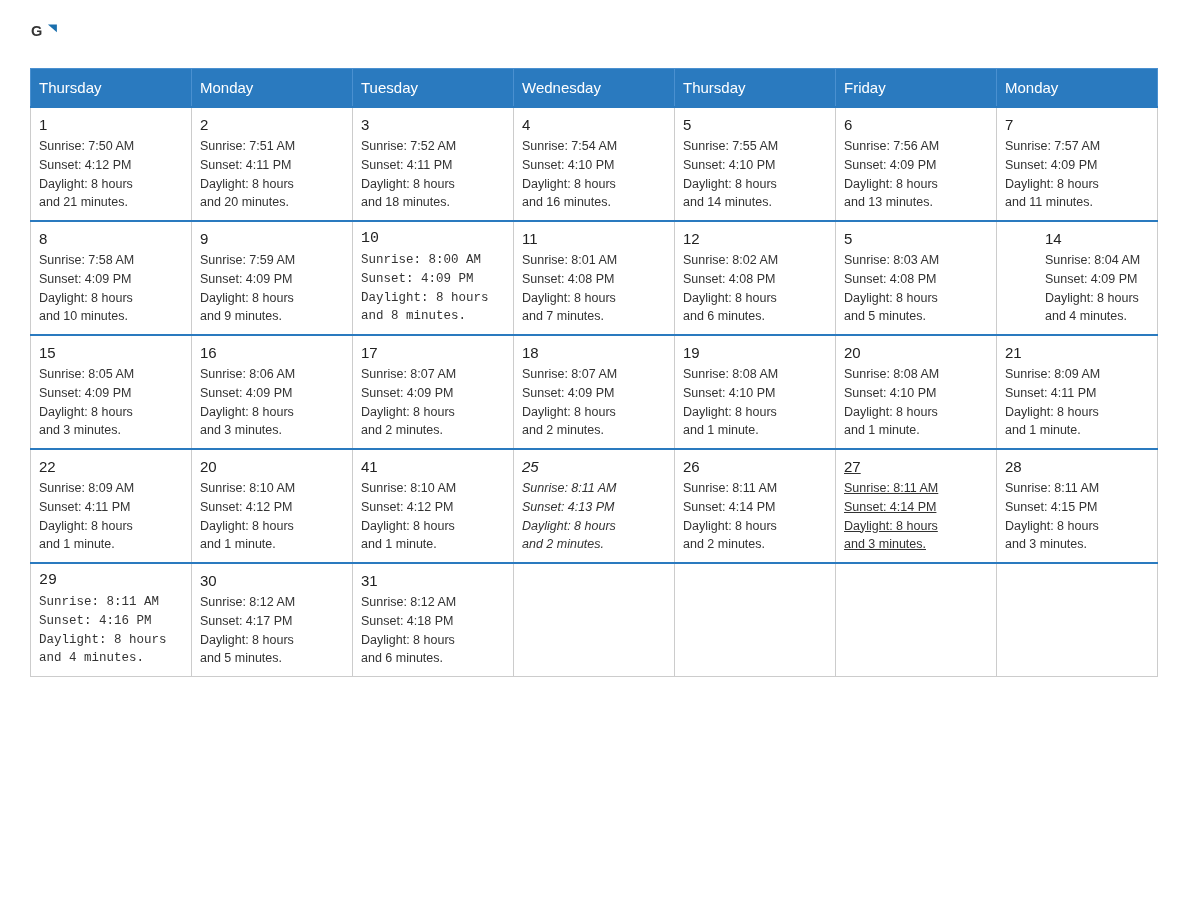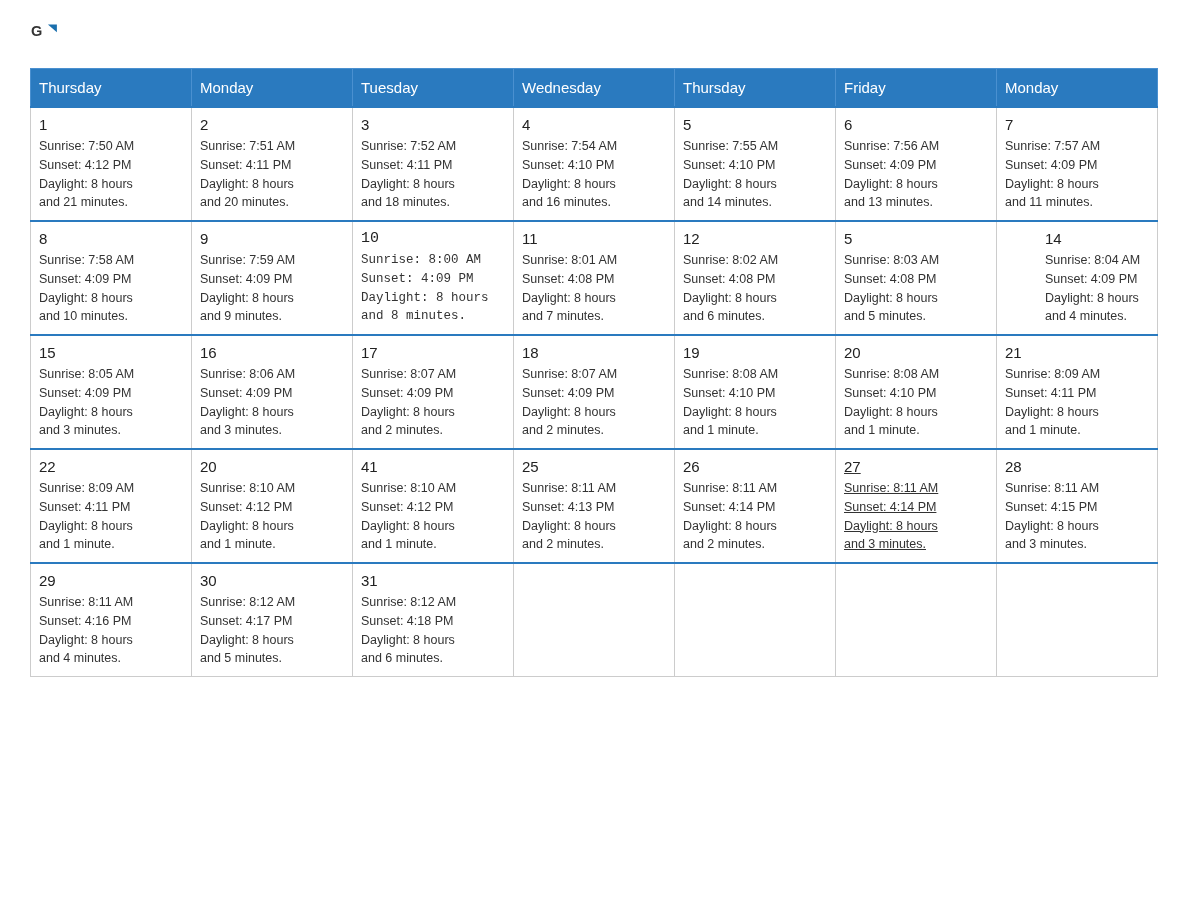--- a/index.html
+++ b/index.html
@@ -218,39 +218,39 @@
           <div class="day-info">Sunrise: 8:09 AM<br>Sunset: 4:11 PM<br>Daylight: 8 hours<br>and 1 minute.</div>
         </td>
         <td style="border-top: 2px solid rgb(42, 122, 191);">
           <span class="day-number">20</span>
           <div class="day-info">Sunrise: 8:10 AM<br>Sunset: 4:12 PM<br>Daylight: 8 hours<br>and 1 minute.</div>
         </td>
         <td style="border-top: 2px solid rgb(42, 122, 191);">
           <span class="day-number">41</span>
           <div class="day-info">Sunrise: 8:10 AM<br>Sunset: 4:12 PM<br>Daylight: 8 hours<br>and 1 minute.</div>
         </td>
-        <td style="border-top: 2px solid rgb(42, 122, 191);">
+        <td style="border-top: 2px solid rgb(42, 122, 191); font-style: italic;">
           <span class="day-number">25</span>
           <div class="day-info">Sunrise: 8:11 AM<br>Sunset: 4:13 PM<br>Daylight: 8 hours<br>and 2 minutes.</div>
         </td>
         <td style="border-top: 2px solid rgb(42, 122, 191);">
           <span class="day-number">26</span>
           <div class="day-info">Sunrise: 8:11 AM<br>Sunset: 4:14 PM<br>Daylight: 8 hours<br>and 2 minutes.</div>
         </td>
         <td style="border-top: 2px solid rgb(42, 122, 191); text-decoration: underline;">
           <span class="day-number">27</span>
           <div class="day-info">Sunrise: 8:11 AM<br>Sunset: 4:14 PM<br>Daylight: 8 hours<br>and 3 minutes.</div>
         </td>
         <td style="border-top: 2px solid rgb(42, 122, 191); margin-left: 21px;">
           <span class="day-number">28</span>
           <div class="day-info">Sunrise: 8:11 AM<br>Sunset: 4:15 PM<br>Daylight: 8 hours<br>and 3 minutes.</div>
         </td>
       </tr>
       <tr>
-        <td style="border-top: 2px solid rgb(42, 122, 191);">
+        <td style="border-top: 2px solid rgb(42, 122, 191); font-family: Liberation Mono, monospace;">
           <span class="day-number">29</span>
           <div class="day-info">Sunrise: 8:11 AM<br>Sunset: 4:16 PM<br>Daylight: 8 hours<br>and 4 minutes.</div>
         </td>
         <td style="border-top: 2px solid rgb(42, 122, 191);">
           <span class="day-number">30</span>
           <div class="day-info">Sunrise: 8:12 AM<br>Sunset: 4:17 PM<br>Daylight: 8 hours<br>and 5 minutes.</div>
         </td>
         <td style="border-top: 2px solid rgb(42, 122, 191);">
           <span class="day-number">31</span>
           <div class="day-info">Sunrise: 8:12 AM<br>Sunset: 4:18 PM<br>Daylight: 8 hours<br>and 6 minutes.</div>

